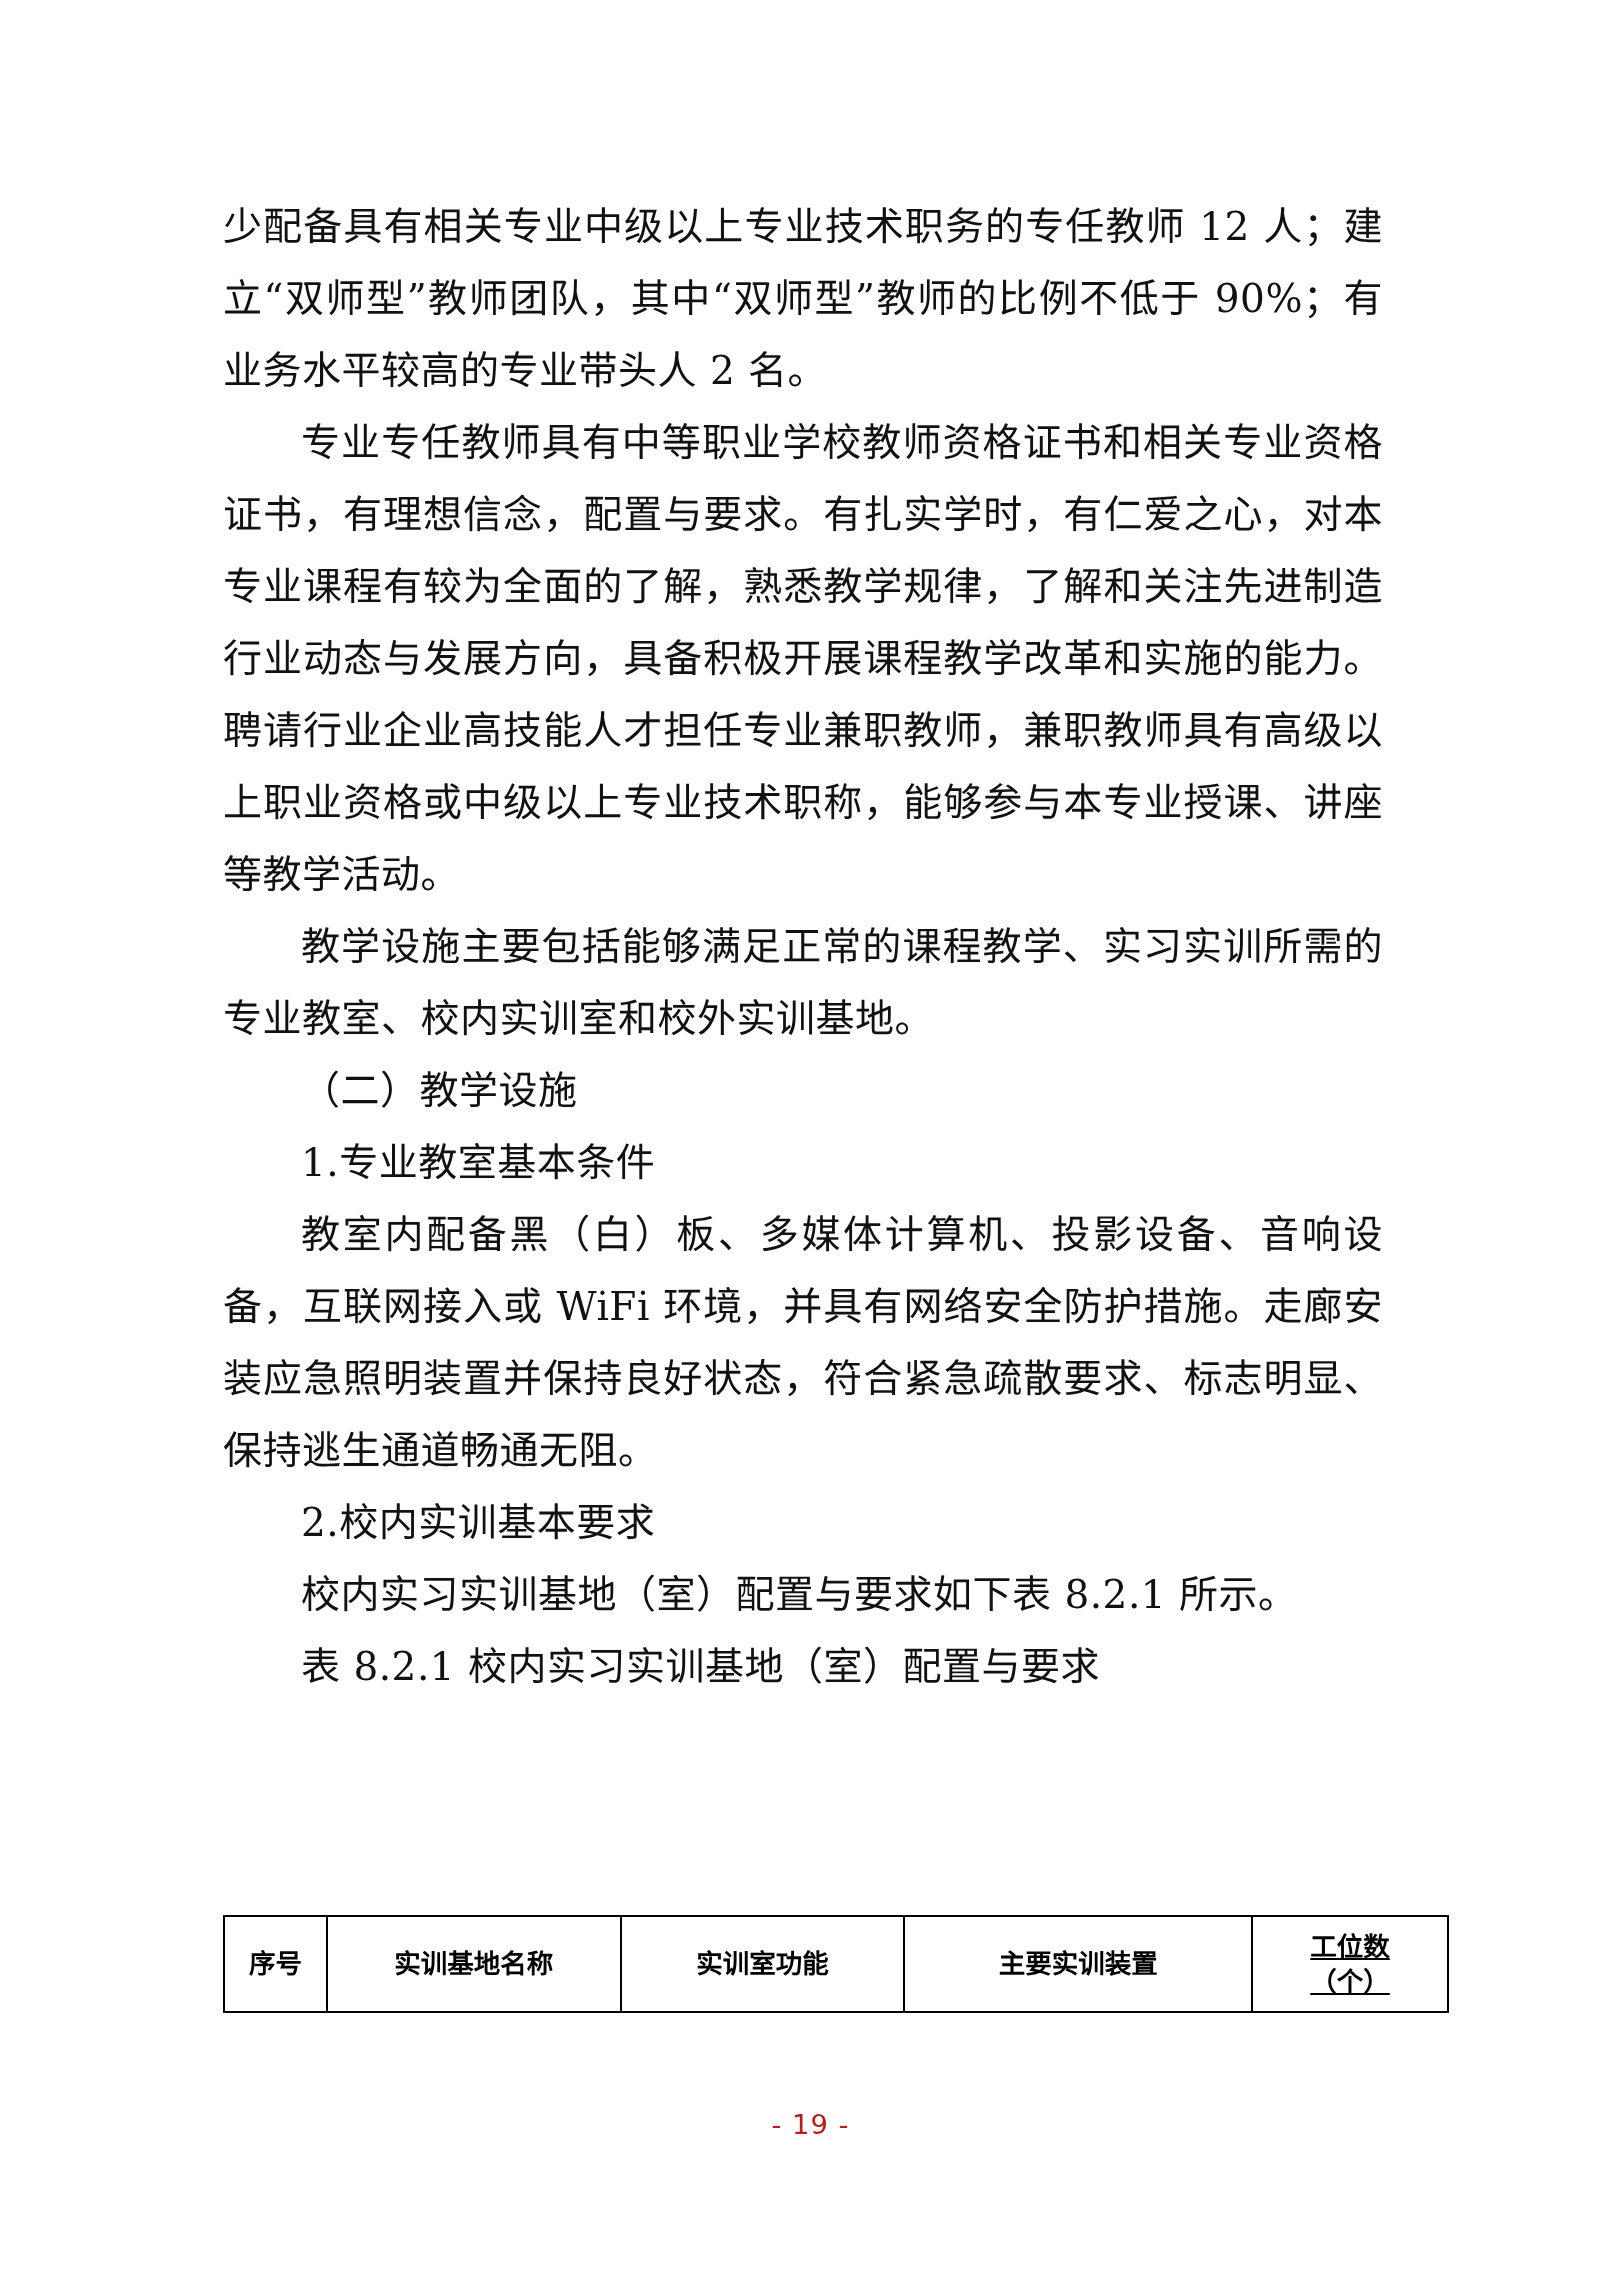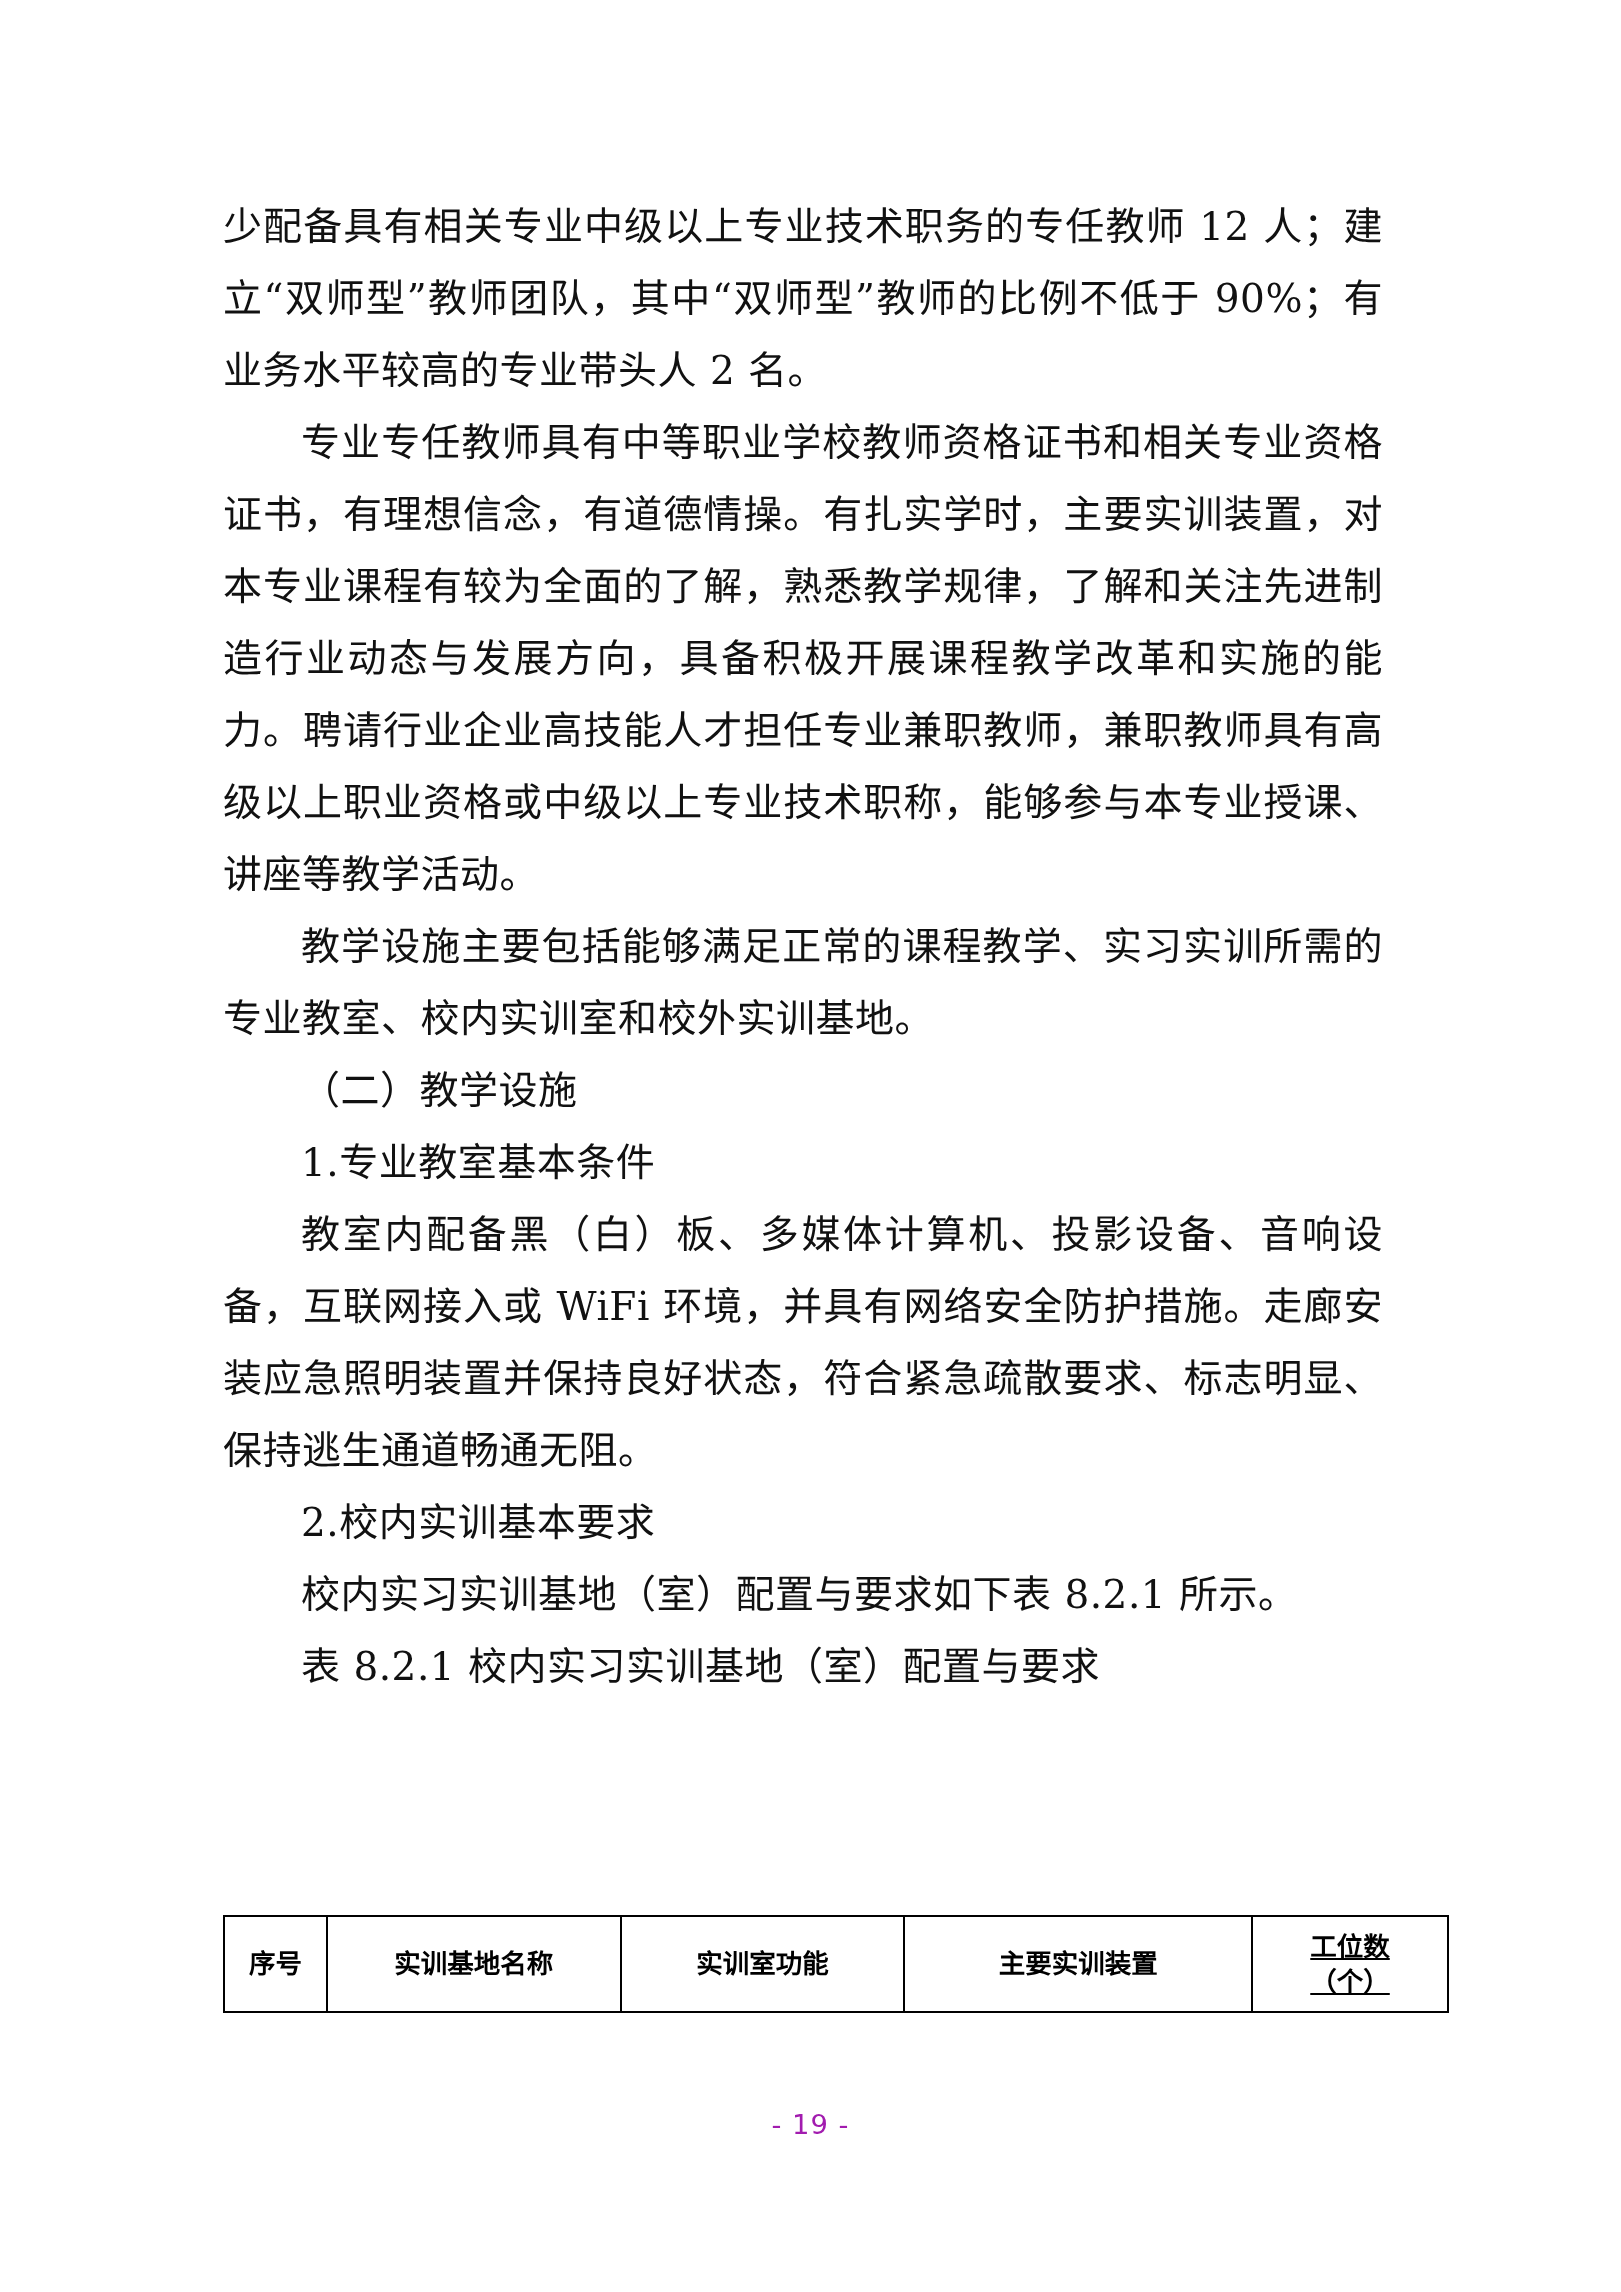--- a/index.html
+++ b/index.html
@@ -64,32 +64,32 @@
   .col-4 { width: 338px; }
   .col-5 { width: 186px; text-decoration: underline; }
   .page-number {
     position: absolute;
     left: 0;
     right: 0;
     top: 2109px;
     text-align: center;
     font-size: 27.4px;
     font-family: "DejaVu Sans", "Liberation Sans", sans-serif;
-    color: #a21caf;
+    color: #b91c1c;
     letter-spacing: 1px;
   }
 </style>
 </head>
 <body>
 
 <div class="page">
 
   <div class="content">
     <p class="body-text">少配备具有相关专业中级以上专业技术职务的专任教师 12 人；建立“双师型”教师团队，其中“双师型”教师的比例不低于 90%；有业务水平较高的专业带头人 2 名。</p>
-    <p class="body-text indent">专业专任教师具有中等职业学校教师资格证书和相关专业资格证书，有理想信念，有道德情操。有扎实学时，主要实训装置，对本专业课程有较为全面的了解，熟悉教学规律，了解和关注先进制造行业动态与发展方向，具备积极开展课程教学改革和实施的能力。聘请行业企业高技能人才担任专业兼职教师，兼职教师具有高级以上职业资格或中级以上专业技术职称，能够参与本专业授课、讲座等教学活动。</p>
+    <p class="body-text indent">专业专任教师具有中等职业学校教师资格证书和相关专业资格证书，有理想信念，配置与要求。有扎实学时，有仁爱之心，对本专业课程有较为全面的了解，熟悉教学规律，了解和关注先进制造行业动态与发展方向，具备积极开展课程教学改革和实施的能力。聘请行业企业高技能人才担任专业兼职教师，兼职教师具有高级以上职业资格或中级以上专业技术职称，能够参与本专业授课、讲座等教学活动。</p>
     <p class="body-text indent">教学设施主要包括能够满足正常的课程教学、实习实训所需的专业教室、校内实训室和校外实训基地。</p>
     <p class="body-text indent">（二）教学设施</p>
     <p class="body-text indent">1.专业教室基本条件</p>
     <p class="body-text indent">教室内配备黑（白）板、多媒体计算机、投影设备、音响设备，互联网接入或 WiFi 环境，并具有网络安全防护措施。走廊安装应急照明装置并保持良好状态，符合紧急疏散要求、标志明显、保持逃生通道畅通无阻。</p>
     <p class="body-text indent">2.校内实训基本要求</p>
     <p class="body-text indent">校内实习实训基地（室）配置与要求如下表 8.2.1 所示。</p>
     <p class="body-text indent">表 8.2.1 校内实习实训基地（室）配置与要求</p>
   </div>
 
   <div class="table-wrap">

